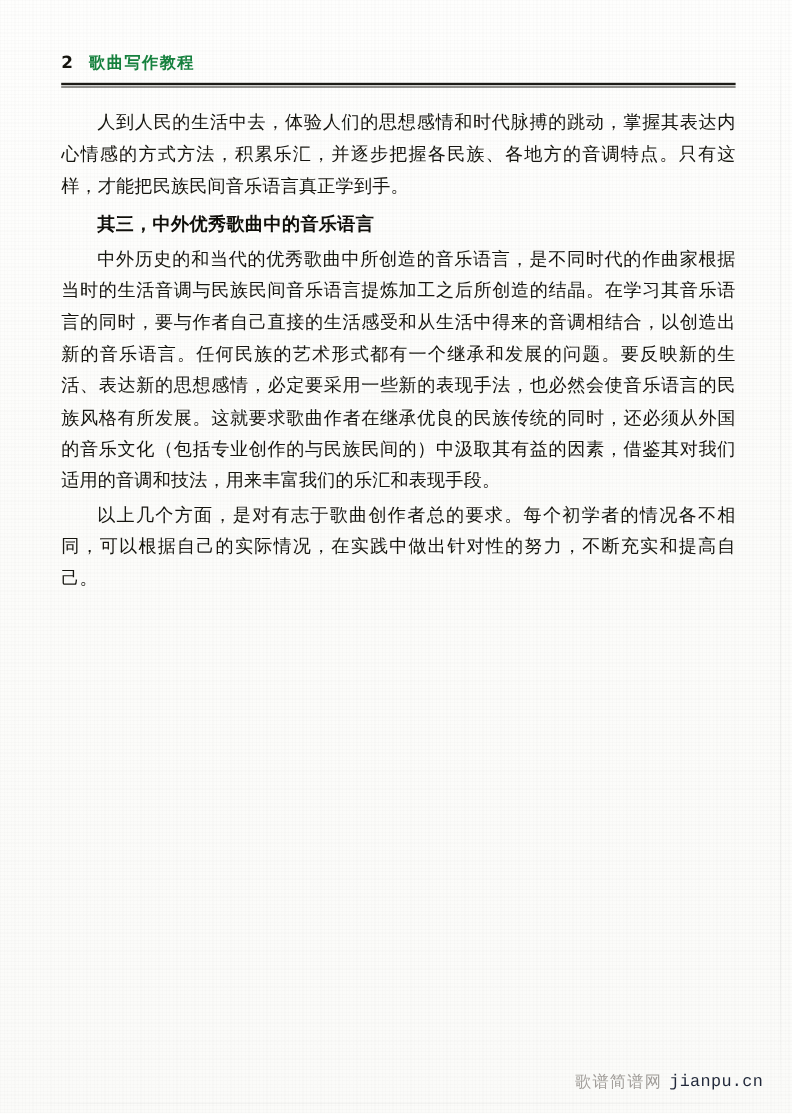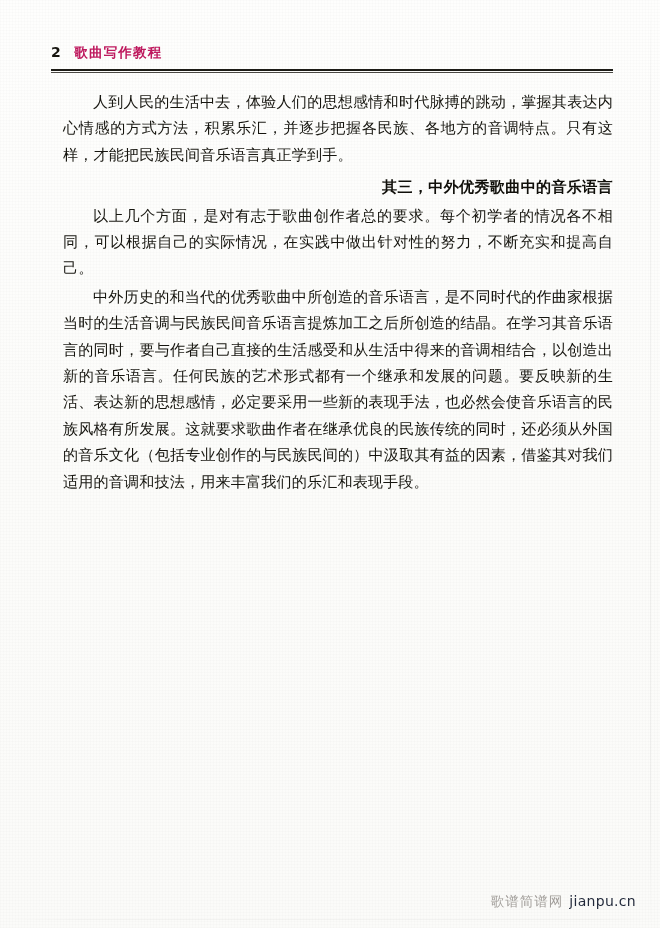--- a/index.html
+++ b/index.html
@@ -65,21 +65,21 @@
   .folio {
     font-size: 14px;
     font-weight: bold;
     letter-spacing: 0.5px;
     color: #15140e;
   }
   .head-title {
     font-size: 13.5px;
     font-weight: bold;
     letter-spacing: 1.2px;
-    color: #be185d;
+    color: #15803d;
   }
 
   .head-rule {
     margin-top: 5px;
     width: 562px;
     height: 4px;
     position: relative;
   }
   .head-rule .rule-thick {
     position: absolute;
@@ -97,50 +97,50 @@
     height: 1px;
     background: #4a4843;
   }
 
   
   .body-block {
     margin-top: 16px;
   }
 
   p.para {
-    margin: 0 0 2px 12px;
+    margin: 0 0 2px 0;
     font-size: 15.1px;
     line-height: 26.4px;
     text-align: justify;
     text-justify: inter-ideograph;
     letter-spacing: 0.15px;
     text-indent: 30px;
     color: #16150f;
   }
 
   h2.section-heading {
     margin: 6px 0 2px 0;
     font-size: 15.1px;
     line-height: 26.4px;
     font-weight: bold;
     text-indent: 30px;
     letter-spacing: 0.3px;
     color: #100f0a;
-    text-align: right;
   }
 
   
   .watermark {
     position: absolute;
     right: 24px;
     bottom: 17px;
     display: flex;
-    align-items: flex-start;
+    align-items: center;
     gap: 6px;
     opacity: 0.92;
+    font-family: Liberation Mono, monospace;
   }
   .watermark .wm-cn {
     font-size: 13.5px;
     letter-spacing: 1px;
     color: #9a9692;
   }
   .watermark .wm-url {
     font-size: 14px;
     letter-spacing: 0.3px;
     color: #0f172a;
@@ -166,23 +166,23 @@
       <div class="rule-thick"></div>
       <div class="rule-thin"></div>
     </div>
 
     <div class="body-block">
 
       <p class="para">人到人民的生活中去，体验人们的思想感情和时代脉搏的跳动，掌握其表达内心情感的方式方法，积累乐汇，并逐步把握各民族、各地方的音调特点。只有这样，才能把民族民间音乐语言真正学到手。</p>
 
       <h2 class="section-heading">其三，中外优秀歌曲中的音乐语言</h2>
 
+      <p class="para">中外历史的和当代的优秀歌曲中所创造的音乐语言，是不同时代的作曲家根据当时的生活音调与民族民间音乐语言提炼加工之后所创造的结晶。在学习其音乐语言的同时，要与作者自己直接的生活感受和从生活中得来的音调相结合，以创造出新的音乐语言。任何民族的艺术形式都有一个继承和发展的问题。要反映新的生活、表达新的思想感情，必定要采用一些新的表现手法，也必然会使音乐语言的民族风格有所发展。这就要求歌曲作者在继承优良的民族传统的同时，还必须从外国的音乐文化（包括专业创作的与民族民间的）中汲取其有益的因素，借鉴其对我们适用的音调和技法，用来丰富我们的乐汇和表现手段。</p>
+
       <p class="para">以上几个方面，是对有志于歌曲创作者总的要求。每个初学者的情况各不相同，可以根据自己的实际情况，在实践中做出针对性的努力，不断充实和提高自己。</p>
-
-      <p class="para">中外历史的和当代的优秀歌曲中所创造的音乐语言，是不同时代的作曲家根据当时的生活音调与民族民间音乐语言提炼加工之后所创造的结晶。在学习其音乐语言的同时，要与作者自己直接的生活感受和从生活中得来的音调相结合，以创造出新的音乐语言。任何民族的艺术形式都有一个继承和发展的问题。要反映新的生活、表达新的思想感情，必定要采用一些新的表现手法，也必然会使音乐语言的民族风格有所发展。这就要求歌曲作者在继承优良的民族传统的同时，还必须从外国的音乐文化（包括专业创作的与民族民间的）中汲取其有益的因素，借鉴其对我们适用的音调和技法，用来丰富我们的乐汇和表现手段。</p>
 
 
     </div>
   </div>
 
   <div class="watermark">
     <span class="wm-cn">歌谱简谱网</span>
     <span class="wm-url">jianpu.cn</span>
   </div>
 

